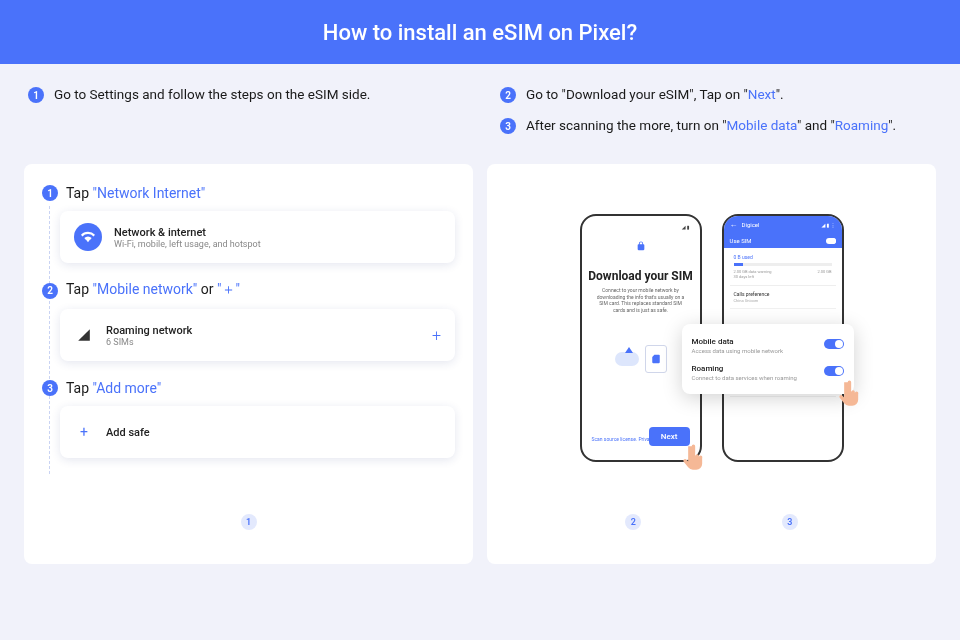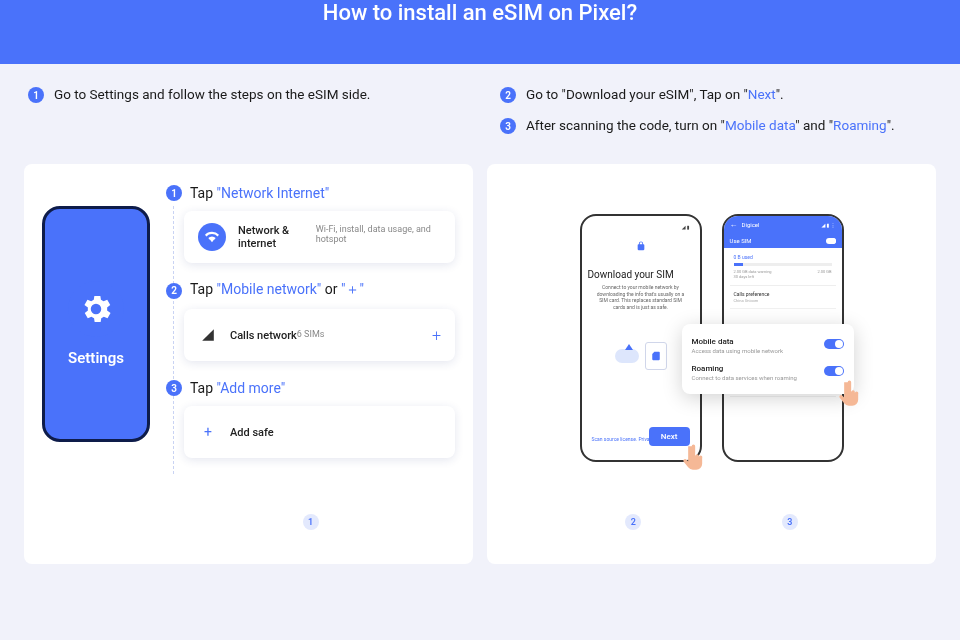--- a/index.html
+++ b/index.html
@@ -1,17 +1,17 @@
 <!DOCTYPE html>
 <html><head>
 <meta charset="utf-8">
 <style>
 *{box-sizing:border-box;margin:0;padding:0;font-family:-apple-system,BlinkMacSystemFont,'Segoe UI',Roboto,sans-serif}
 body{width:960px;height:640px;background:#f1f2fa;overflow:hidden}
-.header{background:#4a72fa;color:#fff;height:64px;display:flex;justify-content:center;font-size:22px;font-weight:500}
+.header{background:#4a72fa;color:#fff;height:64px;display:flex;align-items:center;justify-content:center;font-size:22px;font-weight:500}
 .instructions{display:flex;padding:22px 28px 16px;gap:40px}
 .inst-left,.inst-right{flex:1}
 .inst-row{display:flex;align-items:flex-start;gap:10px;font-size:13.5px;color:#1a1a1a;margin-bottom:14px}
 .badge{width:16px;height:16px;border-radius:50%;background:#4a72fa;color:#fff;font-size:10px;font-weight:600;display:flex;align-items:center;justify-content:center;flex-shrink:0;margin-top:1px}
 .inst-right .hl{color:#4a72fa}
 .panels{display:flex;gap:14px;padding:0 24px}
 .panel{background:#fff;border-radius:8px;padding:20px 18px;flex:1;position:relative;height:400px}
 .panel-left{display:flex;gap:16px}
 .phone-outline{width:108px;height:236px;border:3px solid #0e1c4a;border-radius:18px;display:flex;flex-direction:column;align-items:center;justify-content:center;gap:12px;margin-top:22px;flex-shrink:0}
 .gear-circle{width:56px;height:56px;border-radius:50%;background:#4a72fa;display:flex;align-items:center;justify-content:center}
@@ -21,28 +21,28 @@
 .phone-outline{background:#4a72fa}
 .phone-outline .settings-text{color:#fff}
 .steps-col{flex:1;display:flex;flex-direction:column;position:relative}
 .vline{position:absolute;left:7px;top:22px;bottom:70px;border-left:1px dashed #c9d3f3}
 .step{margin-bottom:18px}
 .step-label{display:flex;align-items:center;gap:8px;font-size:14px;color:#1a1a1a;margin-bottom:10px;position:relative;z-index:1}
 .step-label .hl{color:#4a72fa}
 .card{background:#fff;border-radius:8px;box-shadow:0 2px 10px rgba(30,50,120,0.12);padding:12px 14px;display:flex;align-items:center;gap:12px;margin-left:18px}
 .card-icon{width:28px;height:28px;border-radius:50%;background:#4a72fa;display:flex;align-items:center;justify-content:center;color:#fff;flex-shrink:0}
 .card-icon.plain{background:transparent;color:#4a72fa;width:20px}
-.card-text{display:flex;flex-direction:row;font-size:11px}
+.card-text{display:flex;flex-direction:column;font-size:11px}
 .card-title{font-weight:500;color:#222}
 .card-sub{color:#888;font-size:9px}
 .card-plus{margin-left:auto;color:#4a72fa;font-size:16px;font-weight:300}
 .panel-right{display:flex;gap:20px;justify-content:center;align-items:flex-start;padding-top:30px}
 .mini-phone{width:122px;height:248px;border:2px solid #333;border-radius:16px;background:#fff;position:relative;overflow:visible;padding:6px 6px}
 .mp-status{display:flex;justify-content:flex-end;gap:2px;font-size:5px;color:#444;padding:2px 4px}
-.mp-header{font-size:10px;font-weight:400;text-align:left;color:#222;margin-top:14px}
+.mp-header{font-size:12px;font-weight:700;text-align:center;color:#222;margin-top:14px}
 .mp-body-text{font-size:5px;color:#666;text-align:center;padding:4px 8px;line-height:1.3}
 .mp-qr{display:flex;justify-content:center;align-items:center;gap:6px;margin-top:28px}
 .cloud{width:24px;height:14px;background:#dde6fc;border-radius:10px;position:relative}
 .cloud::before{content:'';position:absolute;left:10px;top:-5px;width:0;height:0;border-left:4px solid transparent;border-right:4px solid transparent;border-bottom:6px solid #4a72fa}
 .qr-card{width:22px;height:28px;border:1px solid #d0d6ea;border-radius:3px;display:flex;align-items:center;justify-content:center}
 .qr-card svg{width:10px;height:10px;fill:#4a72fa}
 .next-btn{position:absolute;bottom:14px;right:10px;background:#4a72fa;color:#fff;font-size:8px;font-weight:500;padding:5px 12px;border-radius:4px}
 .mp-link{position:absolute;bottom:18px;left:10px;font-size:5px;color:#4a72fa}
 .hand{position:absolute;width:28px;height:28px}
 .hand svg{width:100%;height:100%;fill:#f5b896}
@@ -87,71 +87,63 @@
   <div class="inst-right">
     <div class="inst-row">
       <span class="badge">2</span>
       <span>
         <span>Go to "Download your eSIM", Tap on "</span><span class="hl">Next</span><span>".</span>
       </span>
     </div>
     <div class="inst-row">
       <span class="badge">3</span>
       <span>
-        <span>After scanning the code, turn on "</span><span class="hl">Mobile data</span><span>" and "</span><span class="hl">Roaming</span><span>".</span>
+        <span>After scanning the more, turn on "</span><span class="hl">Mobile data</span><span>" and "</span><span class="hl">Roaming</span><span>".</span>
       </span>
     </div>
   </div>
 </div>
 
 <div class="panels">
 
   <div class="panel panel-left">
-    <div class="phone-outline">
-      <div class="gear-circle">
-        <svg class="gear" viewBox="0 0 24 24">
-            <path d="M19.4 13a7.5 7.5 0 000-2l2.1-1.6-2-3.5-2.5 1a7.4 7.4 0 00-1.7-1l-.4-2.6h-4l-.4 2.6a7.4 7.4 0 00-1.7 1l-2.5-1-2 3.5L6.6 11a7.5 7.5 0 000 2l-2.1 1.6 2 3.5 2.5-1c.5.4 1.1.8 1.7 1l.4 2.6h4l.4-2.6c.6-.2 1.2-.6 1.7-1l2.5 1 2-3.5L19.4 13zM12 15.5A3.5 3.5 0 1115.5 12 3.5 3.5 0 0112 15.5z"></path>
-          </svg>
-      </div>
-      <span class="settings-text">Settings</span>
-    </div>
     <div class="steps-col">
       <div class="vline"></div>
 
       <div class="step">
         <div class="step-label">
           <span class="badge">1</span>
           <span><span>Tap </span><span class="hl" style="color:#4a72fa">"Network Internet"</span></span>
         </div>
         <div class="card">
           <div class="card-icon">
             <svg width="14" height="14" viewBox="0 0 24 24" fill="#fff">
                 <path d="M12 21l3.6-4.8a6 6 0 00-7.2 0zm0-18C7 3 2.7 4.9 0 8l2.4 3.2A13 13 0 0112 7a13 13 0 019.6 4.2L24 8A17 17 0 0012 3zm0 8a9 9 0 00-6.3 2.6l2.4 3.2A5 5 0 0112 15a5 5 0 013.9 1.8l2.4-3.2A9 9 0 0012 11z"></path>
               </svg>
           </div>
           <div class="card-text">
             <span class="card-title">Network &amp; internet</span>
-            <span class="card-sub">Wi-Fi, install, data usage, and hotspot</span>
+            <span class="card-sub">Wi-Fi, mobile, left usage, and hotspot</span>
           </div>
         </div>
       </div>
 
       <div class="step">
         <div class="step-label">
           <span class="badge">2</span>
           <span><span>Tap </span><span style="color:#4a72fa">"Mobile network"</span><span> or </span><span style="color:#4a72fa">"＋"</span></span>
         </div>
         <div class="card">
           <div class="card-icon plain">
             <svg width="14" height="14" viewBox="0 0 24 24" fill="#333">
                 <path d="M2 22h20L22 2z"></path>
               </svg>
           </div>
           <div class="card-text">
-            <span class="card-title">Calls network</span>
+            <span class="card-title">Roaming network</span>
             <span class="card-sub">6 SIMs</span>
           </div>
           <span class="card-plus">+</span>
         </div>
       </div>
 
       <div class="step">
         <div class="step-label">
           <span class="badge">3</span>
           <span><span>Tap </span><span style="color:#4a72fa">"Add more"</span></span>

